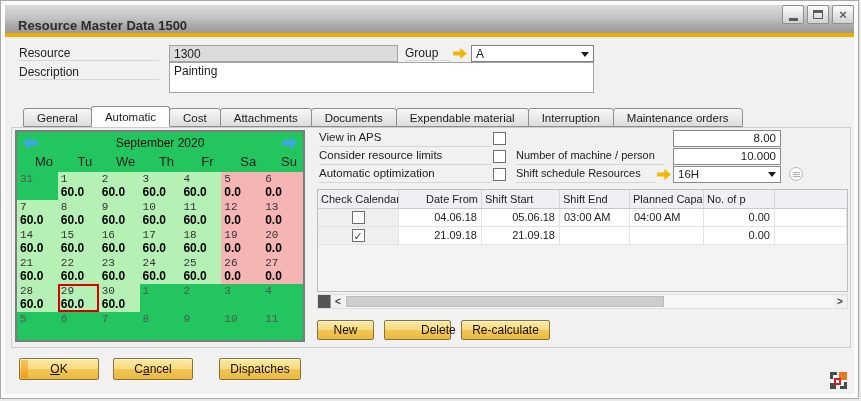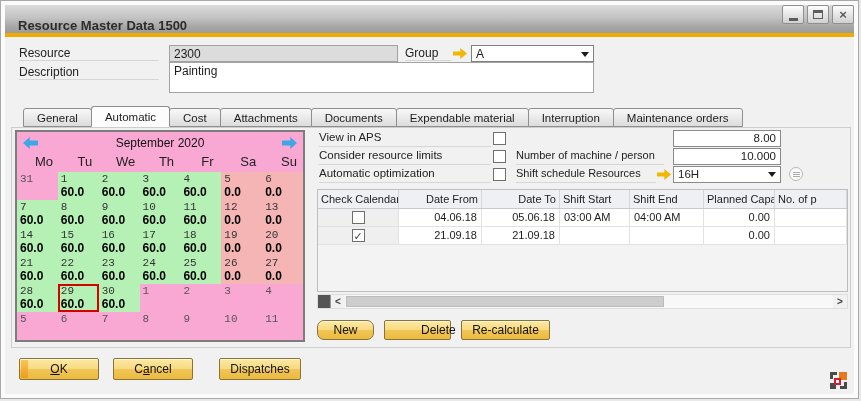--- a/index.html
+++ b/index.html
@@ -35,21 +35,21 @@
   .tabstrip{position:absolute;left:22px;top:105px;height:21px;display:flex;align-items:flex-end;}
   .tab{height:19px;line-height:18px;padding:0 13px;font-size:11.5px;color:#1c1c1c;
     border:1px solid #8e8e8e;border-radius:3px 3px 0 0;margin-right:-1px;
     background:linear-gradient(#f8f8f8,#dcdcdc);position:relative;cursor:default;white-space:nowrap;}
   .tab.active{height:21px;line-height:20px;background:#fdfdfd;z-index:3;border-bottom:1px solid #fdfdfd;}
 
   
   .panel{position:absolute;left:10px;top:126px;width:840px;height:221px;border:1px solid #cdcdcd;background:#f1f1f1;z-index:1;}
 
   
-  .calendar{position:absolute;left:3px;top:2px;width:290px;height:212px;border:2px solid #7c7c7c;background:#f9a8d4;}
+  .calendar{position:absolute;left:3px;top:2px;width:290px;height:212px;border:2px solid #7c7c7c;background:#22c55e;}
   .cal-head{position:relative;height:22px;}
   .cal-title{text-align:center;line-height:22px;font-size:12px;color:#111;}
   .cal-nav{position:absolute;top:5px;width:15px;height:12px;cursor:default;}
   .cal-nav.prev{left:6px;}
   .cal-nav.next{right:6px;}
   .arr{display:block;width:15px;height:12px;background:var(--nav_arrow_blue,#3fa7e6);}
   .arr.left{clip-path:polygon(0 50%,45% 0,45% 30%,100% 30%,100% 70%,45% 70%,45% 100%);}
   .arr.right{clip-path:polygon(100% 50%,55% 0,55% 30%,0 30%,0 70%,55% 70%,55% 100%);}
   .cal-days{display:grid;grid-template-columns:repeat(7,1fr);height:18px;}
   .cal-dayname{text-align:center;font-size:13px;color:#222;line-height:16px;margin-left:13px;}
@@ -128,21 +128,21 @@
     <div class="winbtn">
         <span class="glyph-max"></span>
       </div>
     <div class="winbtn">
         <span class="glyph-close">×</span>
       </div>
   </div>
   <div class="accent"></div>
 
   <div class="fld-label" style="left:18px;top:45px;width:140px;">Resource</div>
-  <div class="inputbox disabled" style="left:168px;top:44px;width:229px;height:17px;">2300</div>
+  <div class="inputbox disabled" style="left:168px;top:44px;width:229px;height:17px;">1300</div>
 
   <div class="fld-label" style="left:404px;top:45px;width:46px;">Group</div>
   <span class="link-arrow" style="position:absolute;left:452px;top:47px;"></span>
   <div class="selectbox" style="left:470px;top:44px;width:123px;height:17px;">
     <span>A</span>
     <span class="caret"></span>
   </div>
 
   <div class="fld-label" style="left:18px;top:64px;width:140px;">Description</div>
   <div class="inputbox" style="left:168px;top:61px;width:425px;height:31px;">Painting</div>
@@ -358,21 +358,20 @@
       <span class="caret" style="top:5px;"></span>
     </div>
     <div class="circle-icon" style="top:39px;">
         <i></i>
       </div>
 
     <div class="grid-table">
       <div class="gt-header" style="grid-template-columns: 81px 83px 78px 70px 74px 71px 72px;">
           <div class="gt-hcell al-center">Check Calendar</div>
           <div class="gt-hcell al-right">Date From</div>
-          <div class="gt-hcell al-right">Date To</div>
           <div class="gt-hcell al-left">Shift Start</div>
           <div class="gt-hcell al-left">Shift End</div>
           <div class="gt-hcell al-right">Planned Capacity</div>
           <div class="gt-hcell al-left">No. of p</div>
         </div>
       <div>
           <div class="gt-row" style="grid-template-columns: 81px 83px 78px 70px 74px 71px 72px;">
             <div class="gt-cell checkcol">
               <div class="checkbox"></div>
             </div>
@@ -400,21 +399,21 @@
     <div class="hscroll">
       <div class="sb-box"></div>
       <div class="sb-btn">&lt;</div>
       <div class="sb-track">
         <div class="sb-thumb"></div>
       </div>
       <div class="sb-btn">&gt;</div>
     </div>
 
     <div>
-        <div class="goldbtn" style="width: 57px; left: 305px; top: 192px; border-radius: 7px;">New</div>
+        <div class="goldbtn" style="width: 57px; left: 305px; top: 192px;">New</div>
         <div class="goldbtn" style="width: 67px; left: 372px; top: 192px; padding-left: 36px;">Delete</div>
         <div class="goldbtn" style="width: 89px; left: 449px; top: 192px;">Re-calculate</div>
       </div>
   </div>
 
   <div>
       <div class="goldbtn footer-btn default" style="width: 80px; left: 18px; top: 357px;"><u>O</u>K</div>
       <div class="goldbtn footer-btn" style="width: 80px; left: 112px; top: 357px;">C<u>a</u>ncel</div>
       <div class="goldbtn footer-btn" style="width: 82px; left: 218px; top: 357px;">Dispatches</div>
     </div>

